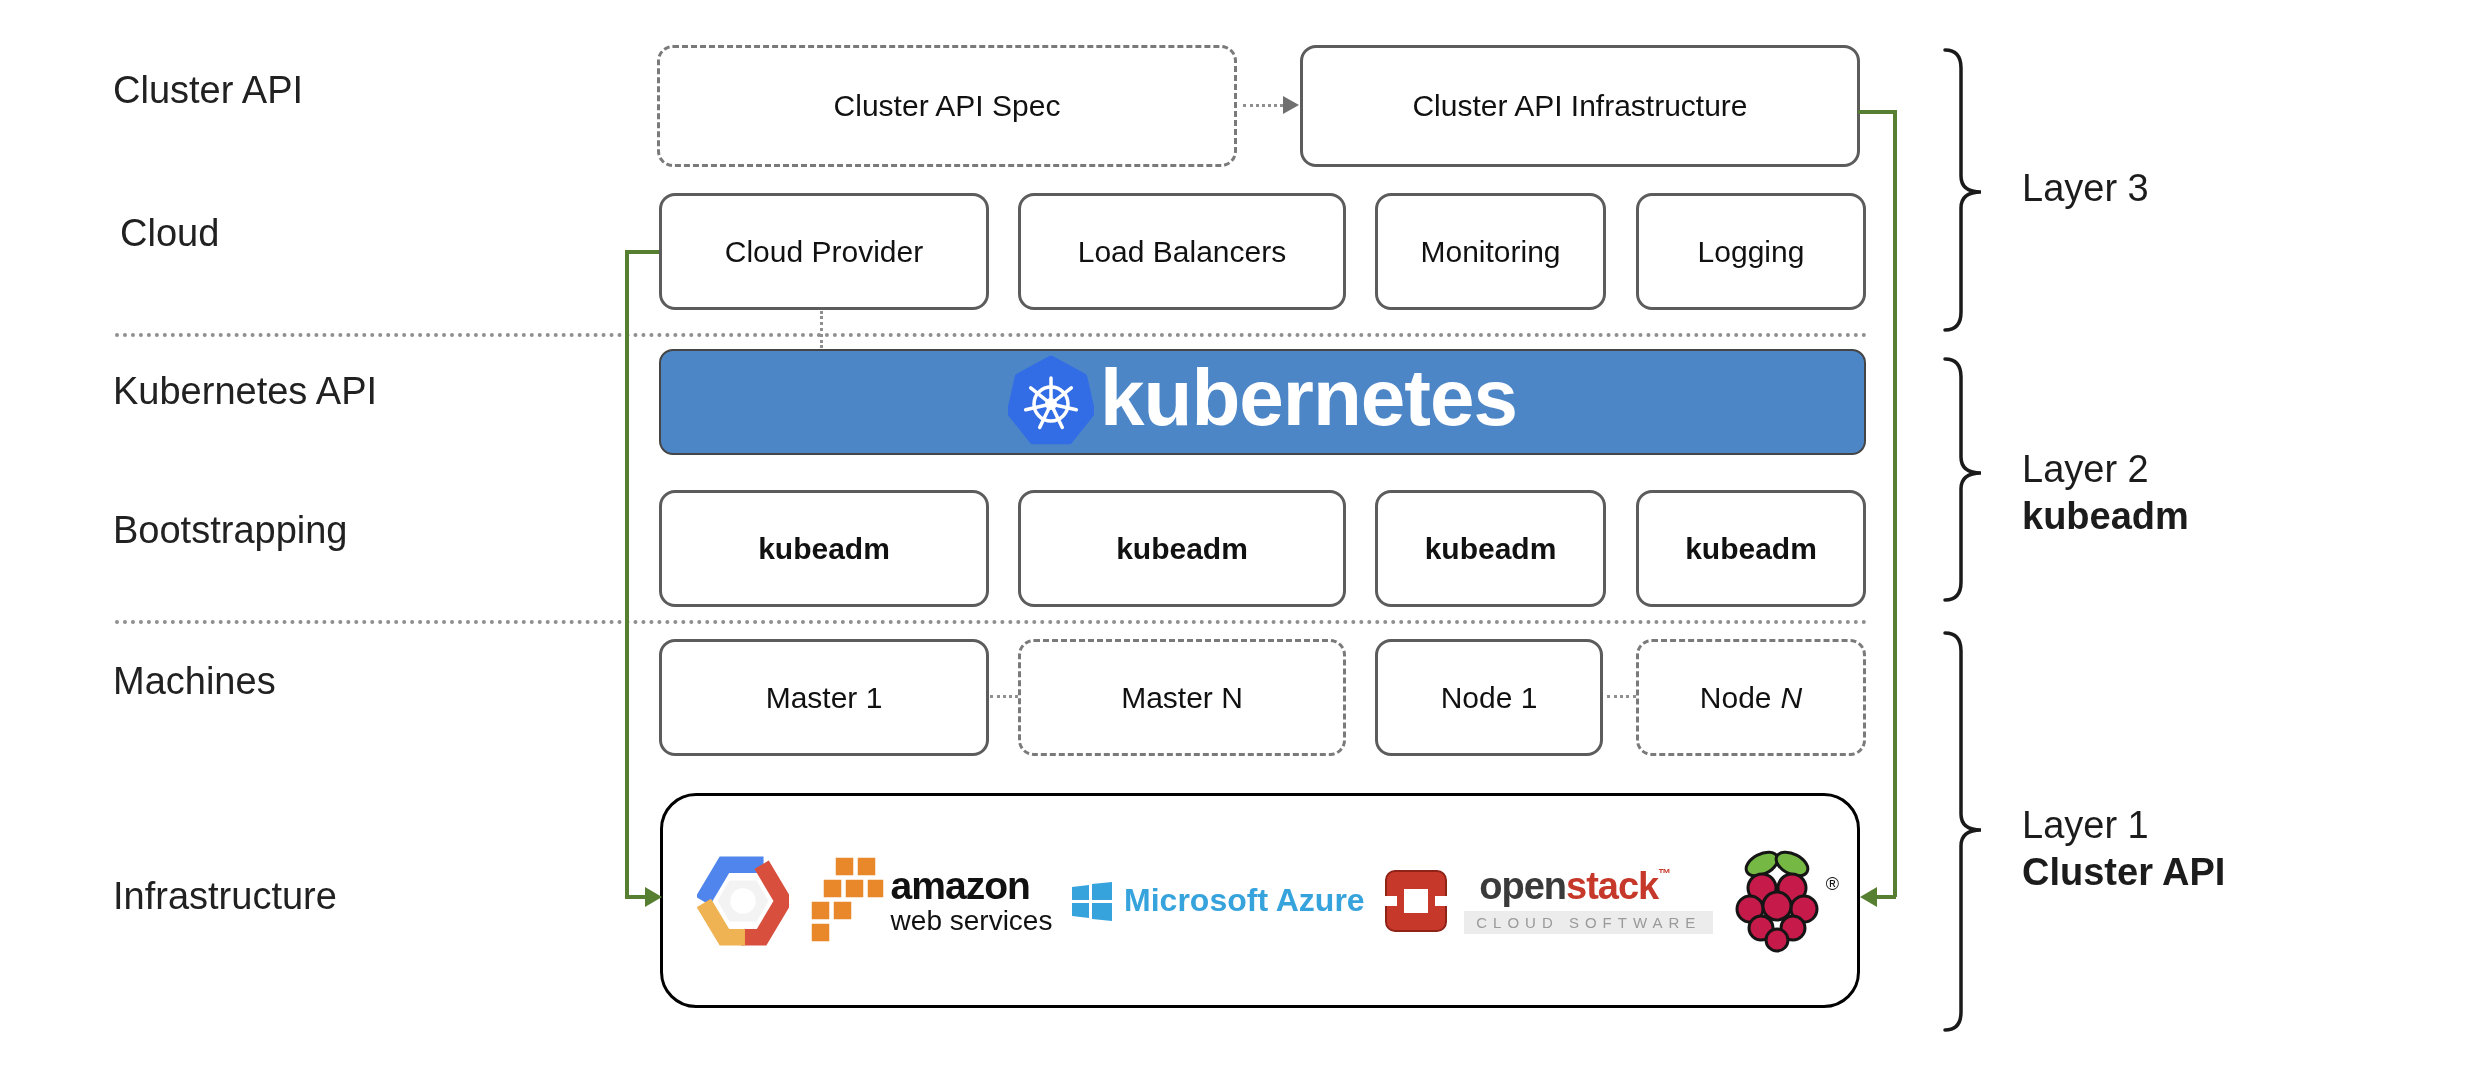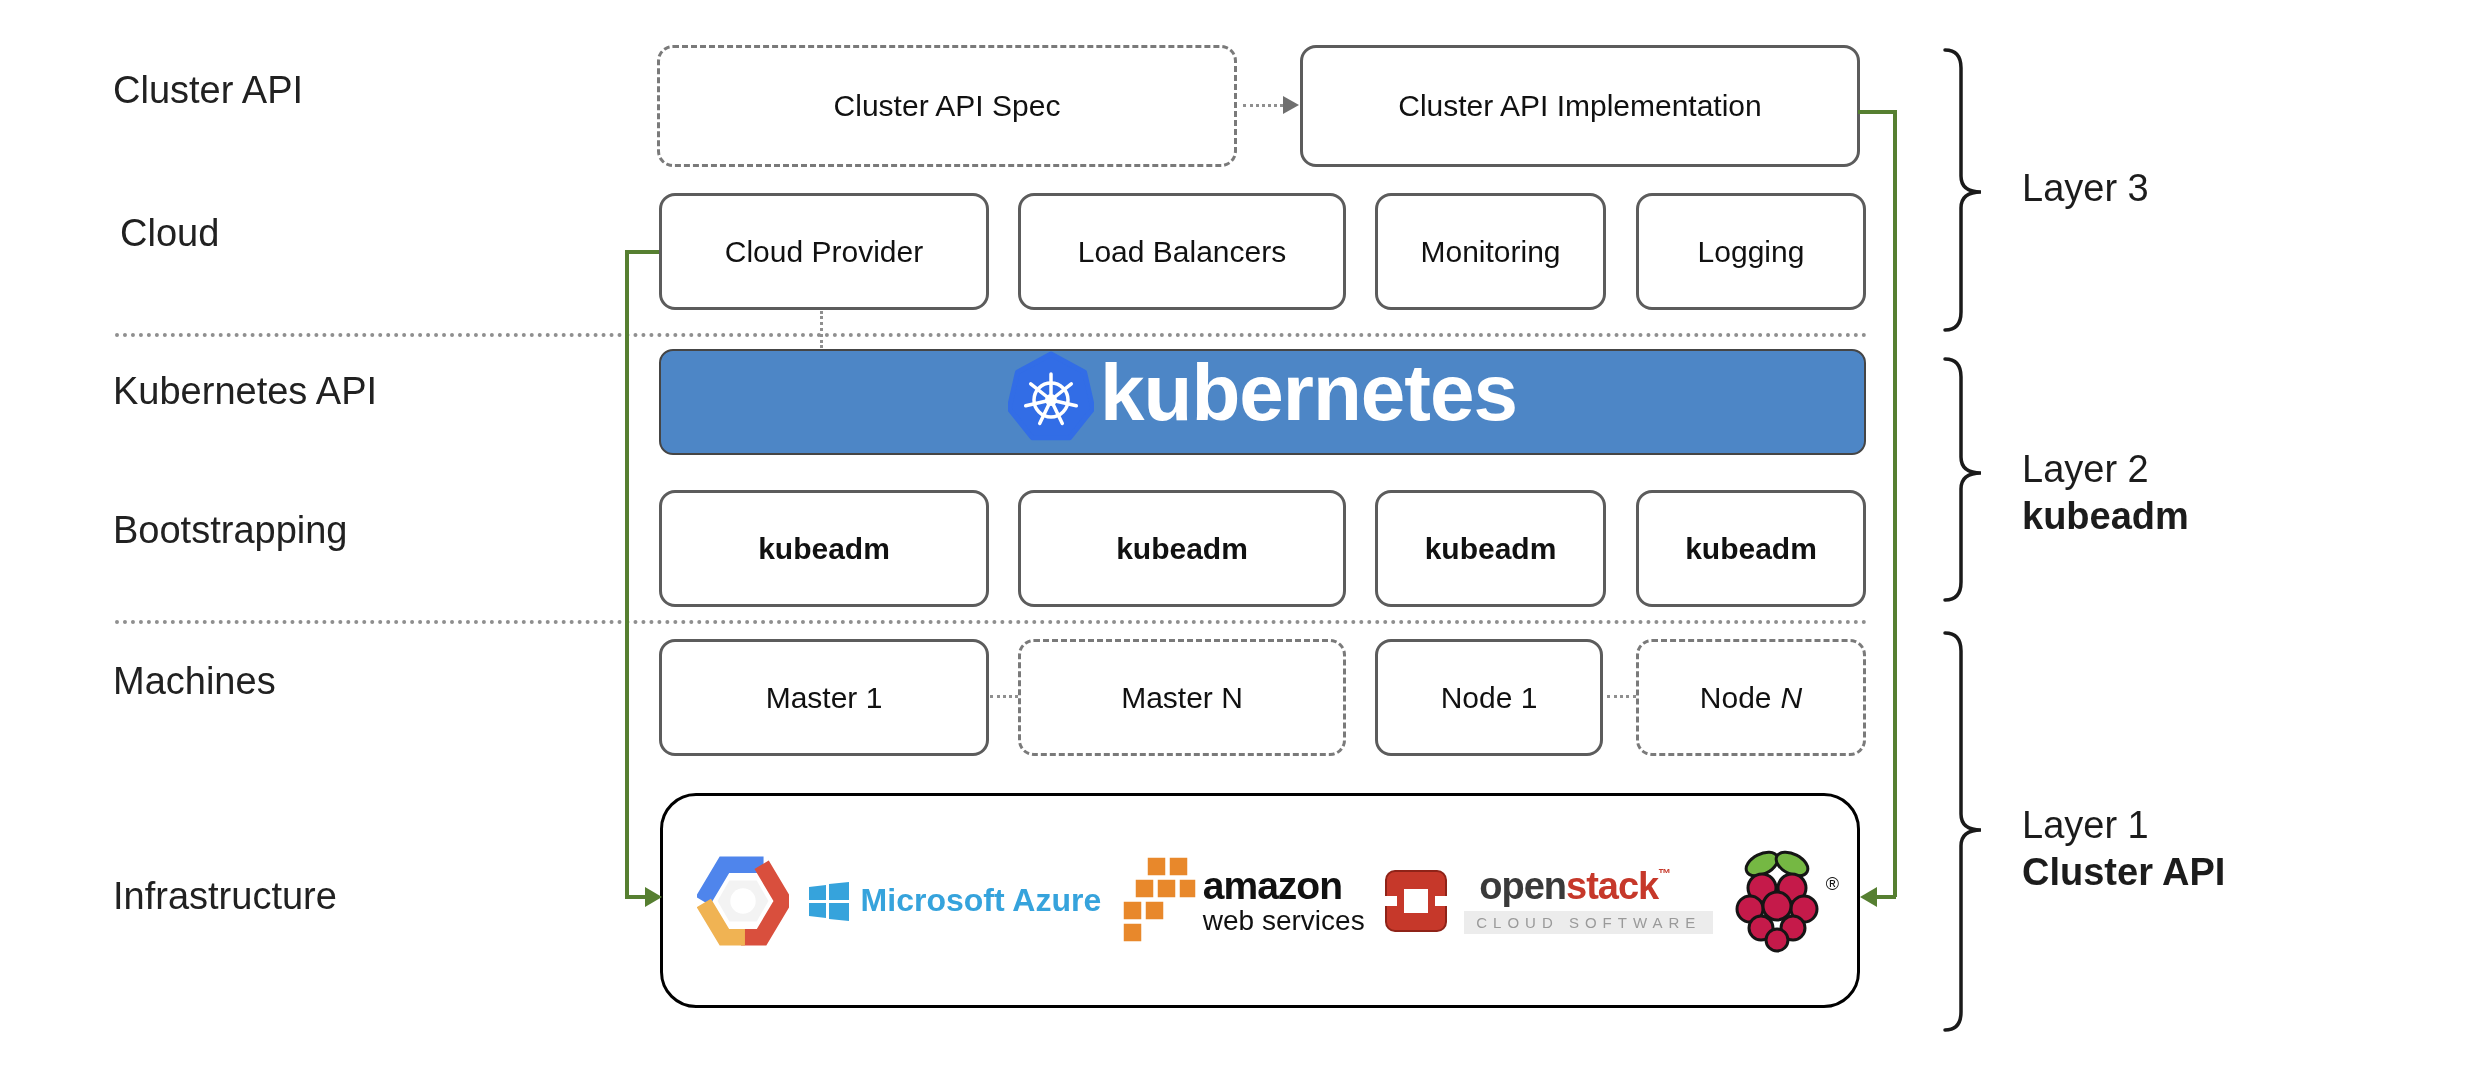--- a/index.html
+++ b/index.html
@@ -22,21 +22,21 @@
   .gline{position:absolute;background:#567f31;}
   .garrow-r{position:absolute;width:0;height:0;border-top:10px solid transparent;
             border-bottom:10px solid transparent;border-left:17px solid #567f31;}
   .garrow-l{position:absolute;width:0;height:0;border-top:10px solid transparent;
             border-bottom:10px solid transparent;border-right:17px solid #567f31;}
   .gahead{position:absolute;width:0;height:0;border-top:9px solid transparent;
           border-bottom:9px solid transparent;border-left:16px solid #6f6f6f;}
 
   .banner{position:absolute;left:659px;top:349px;width:1207px;height:106px;
           box-sizing:border-box;background:#4d86c6;border:2.5px solid #454545;
-          border-radius:14px;display:flex;justify-content:center;gap:6px;}
+          border-radius:14px;display:flex;align-items:center;justify-content:center;gap:6px;}
   .banner .word{font-size:80px;font-weight:bold;color:#ffffff;letter-spacing:-1px;
                 transform:translateY(-4px);}
 
   .infra{position:absolute;left:660px;top:793px;width:1200px;height:215px;
          box-sizing:border-box;border:3.5px solid #000;border-radius:36px;
          display:flex;align-items:center;justify-content:space-between;
          padding:0 34px;background:#fff;}
   .logo{display:flex;align-items:center;}
   .azure-text{font-size:32px;font-weight:600;color:#36a3dc;margin-left:12px;white-space:nowrap;}
   .aws-text{margin-left:6px;line-height:1;}
@@ -68,21 +68,21 @@
   <div class="rlabel" style="left:120px;top:212px">Cloud</div>
   <div class="rlabel" style="left:113px;top:370px">Kubernetes API</div>
   <div class="rlabel" style="left:113px;top:509px">Bootstrapping</div>
   <div class="rlabel" style="left:113px;top:660px">Machines</div>
   <div class="rlabel" style="left:113px;top:875px">Infrastructure</div>
 
   <div class="box dashed" style="left:657px;top:45px;width:580px;height:122px">
     <span>Cluster API Spec</span>
   </div>
   <div class="box" style="left:1300px;top:45px;width:560px;height:122px">
-    <span>Cluster API Implementation</span>
+    <span>Cluster API Infrastructure</span>
   </div>
   <div class="dotline" style="left:1243px;top:104px;width:40px"></div>
   <div class="gahead" style="left:1283px;top:96px"></div>
 
   <div class="box" style="left:659px;top:193px;width:330px;height:117px">
     <span>Cloud Provider</span>
   </div>
   <div class="box" style="left:1375px;top:193px;width:231px;height:117px">
     <span>Monitoring</span>
   </div>
@@ -151,46 +151,46 @@
       <svg width="92" height="92" viewBox="0 0 92 94">
         <path d="M 5,47 L 27,10 L 67,10" fill="none" stroke="#4f85ec" stroke-width="17"></path>
         <path d="M 65,10 L 87,47 L 65,84 L 44,84" fill="none" stroke="#d94f3d" stroke-width="17"></path>
         <path d="M 48,84 L 27,84 L 6,49" fill="none" stroke="#f0b353" stroke-width="17"></path>
         <polygon points="20,47 32,26 60,26 72,47 60,68 32,68" fill="#f3f3f3"></polygon>
         <circle cx="46" cy="47" r="13" fill="#ffffff"></circle>
       </svg>
     </div>
 
     <div class="logo">
-      <svg width="40" height="40" viewBox="0 0 40 40">
-        <polygon points="0,6 17,4 17,19 0,19" fill="#36a3dc"></polygon>
-        <polygon points="20,3 40,1 40,19 20,19" fill="#36a3dc"></polygon>
-        <polygon points="0,22 17,22 17,37 0,35" fill="#36a3dc"></polygon>
-        <polygon points="20,22 40,22 40,40 20,38" fill="#36a3dc"></polygon>
-      </svg>
-      <span class="azure-text">Microsoft Azure</span>
-    </div>
-
-    <div class="logo">
       <svg width="76" height="92" viewBox="0 0 76 92">
         <g fill="#e8882b" stroke="#ffffff" stroke-width="1.5">
           <rect x="26" y="2" width="19" height="19"></rect>
           <rect x="48" y="2" width="19" height="19"></rect>
           <rect x="14" y="24" width="19" height="19"></rect>
           <rect x="36" y="24" width="19" height="19"></rect>
           <rect x="58" y="24" width="17" height="19"></rect>
           <rect x="2" y="46" width="19" height="19"></rect>
           <rect x="24" y="46" width="19" height="19"></rect>
           <rect x="2" y="68" width="19" height="19"></rect>
         </g>
       </svg>
       <div class="aws-text">
         <div class="aws-l1">amazon</div>
         <div class="aws-l2">web services</div>
       </div>
+    </div>
+
+    <div class="logo">
+      <svg width="40" height="40" viewBox="0 0 40 40">
+        <polygon points="0,6 17,4 17,19 0,19" fill="#36a3dc"></polygon>
+        <polygon points="20,3 40,1 40,19 20,19" fill="#36a3dc"></polygon>
+        <polygon points="0,22 17,22 17,37 0,35" fill="#36a3dc"></polygon>
+        <polygon points="20,22 40,22 40,40 20,38" fill="#36a3dc"></polygon>
+      </svg>
+      <span class="azure-text">Microsoft Azure</span>
     </div>
 
 
     <div class="logo">
       <svg width="68" height="72" viewBox="0 0 68 72">
         <rect x="2" y="6" width="60" height="60" rx="9" fill="#c6382a" stroke="#8f2318" stroke-width="2"></rect>
         <rect x="20" y="24" width="24" height="24" fill="#ffffff"></rect>
         <rect x="0" y="31" width="13" height="10" fill="#ffffff"></rect>
         <rect x="51" y="31" width="13" height="10" fill="#ffffff"></rect>
       </svg>

